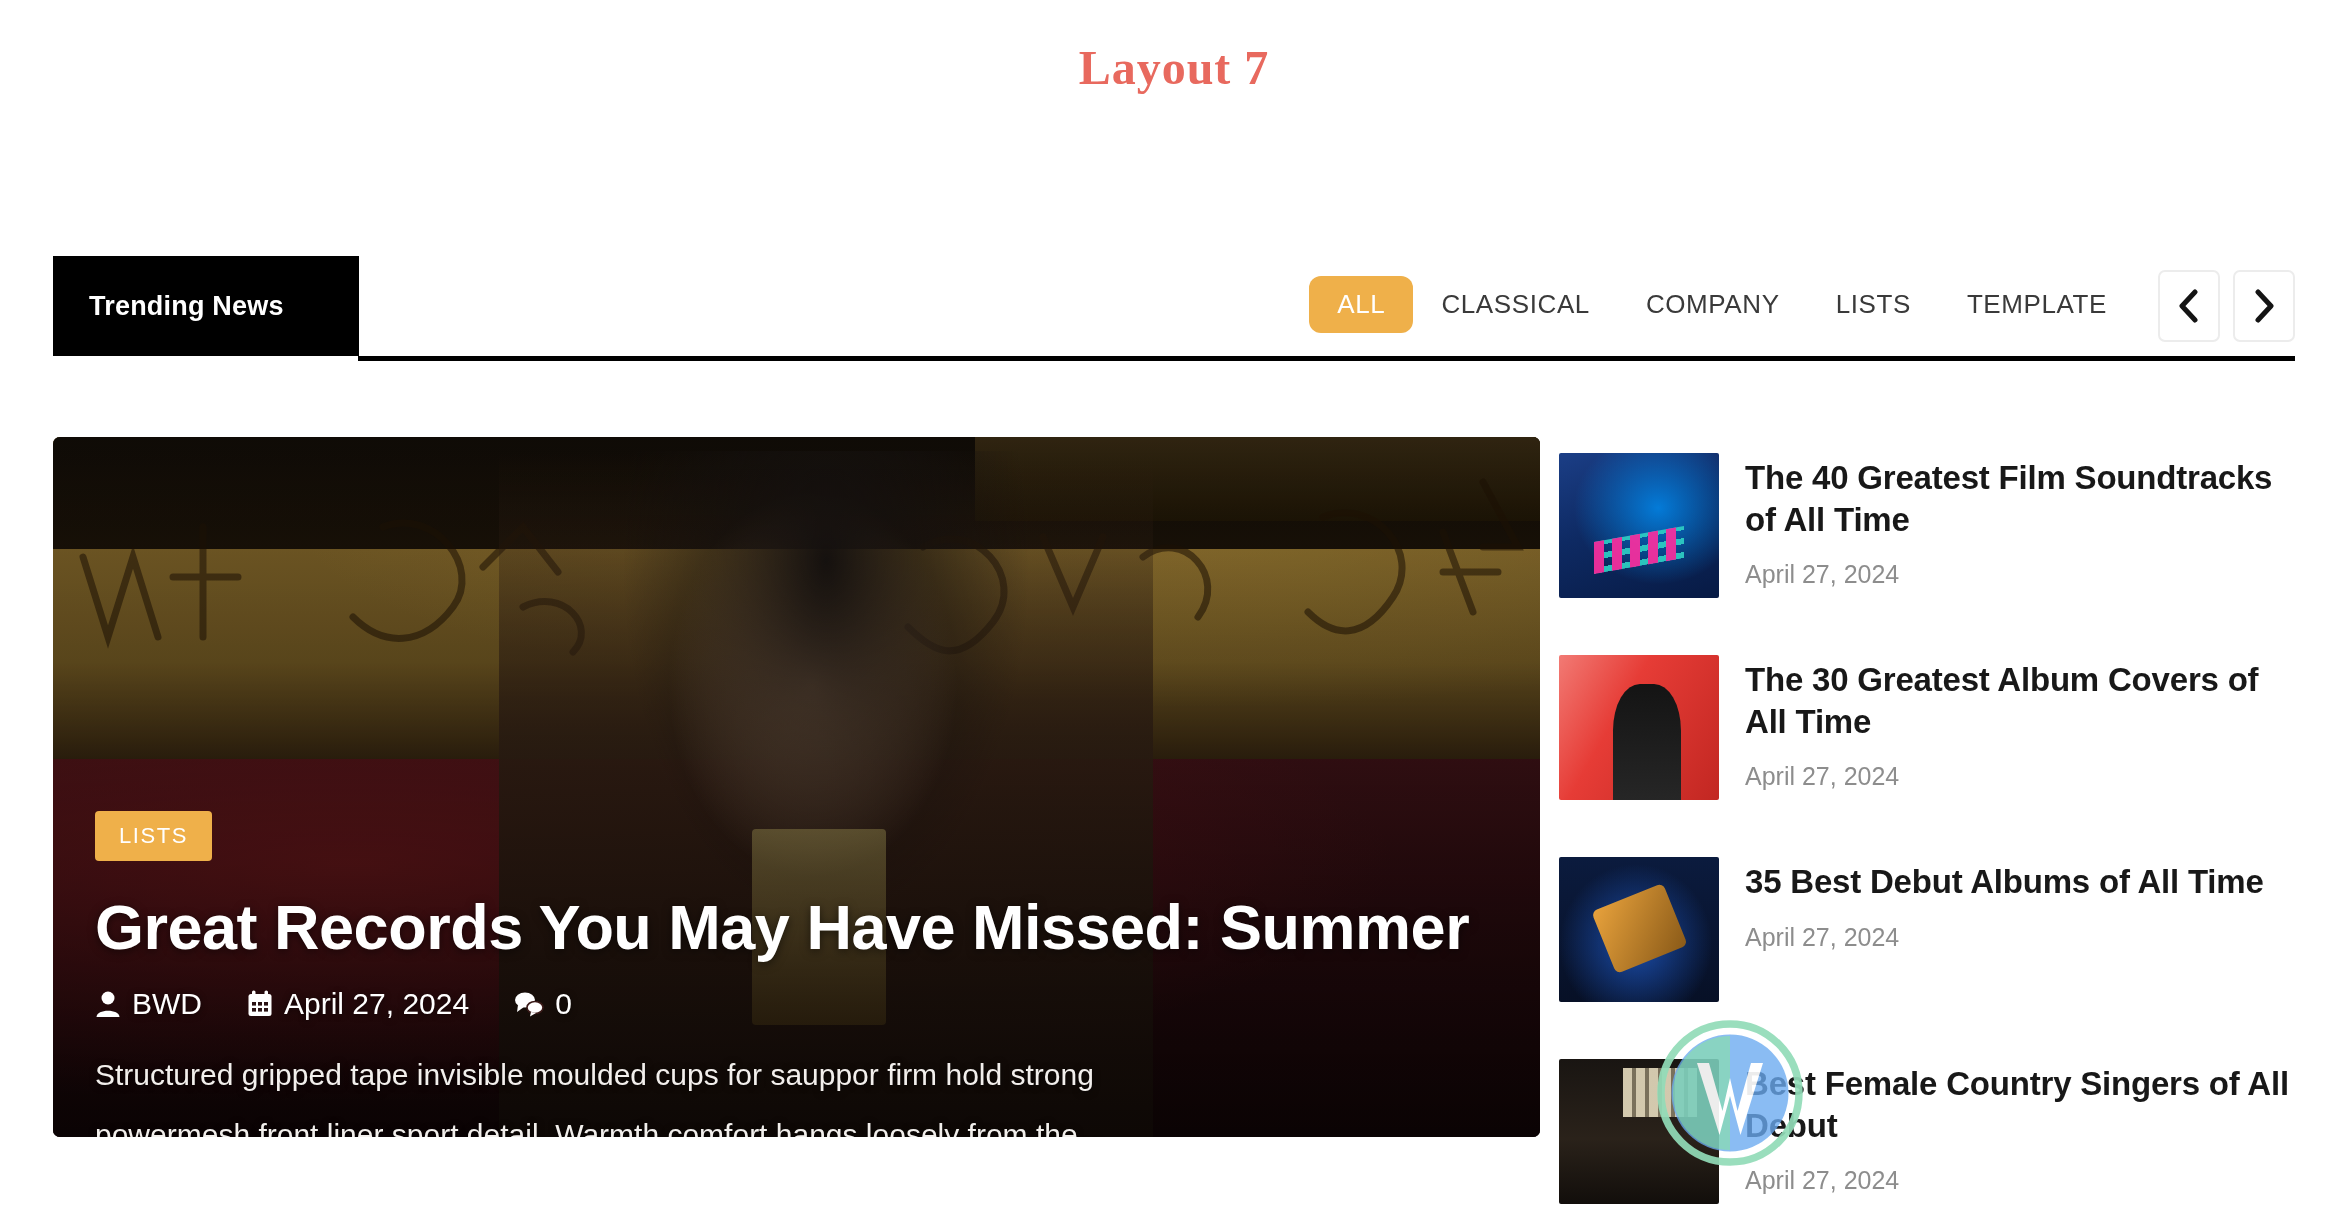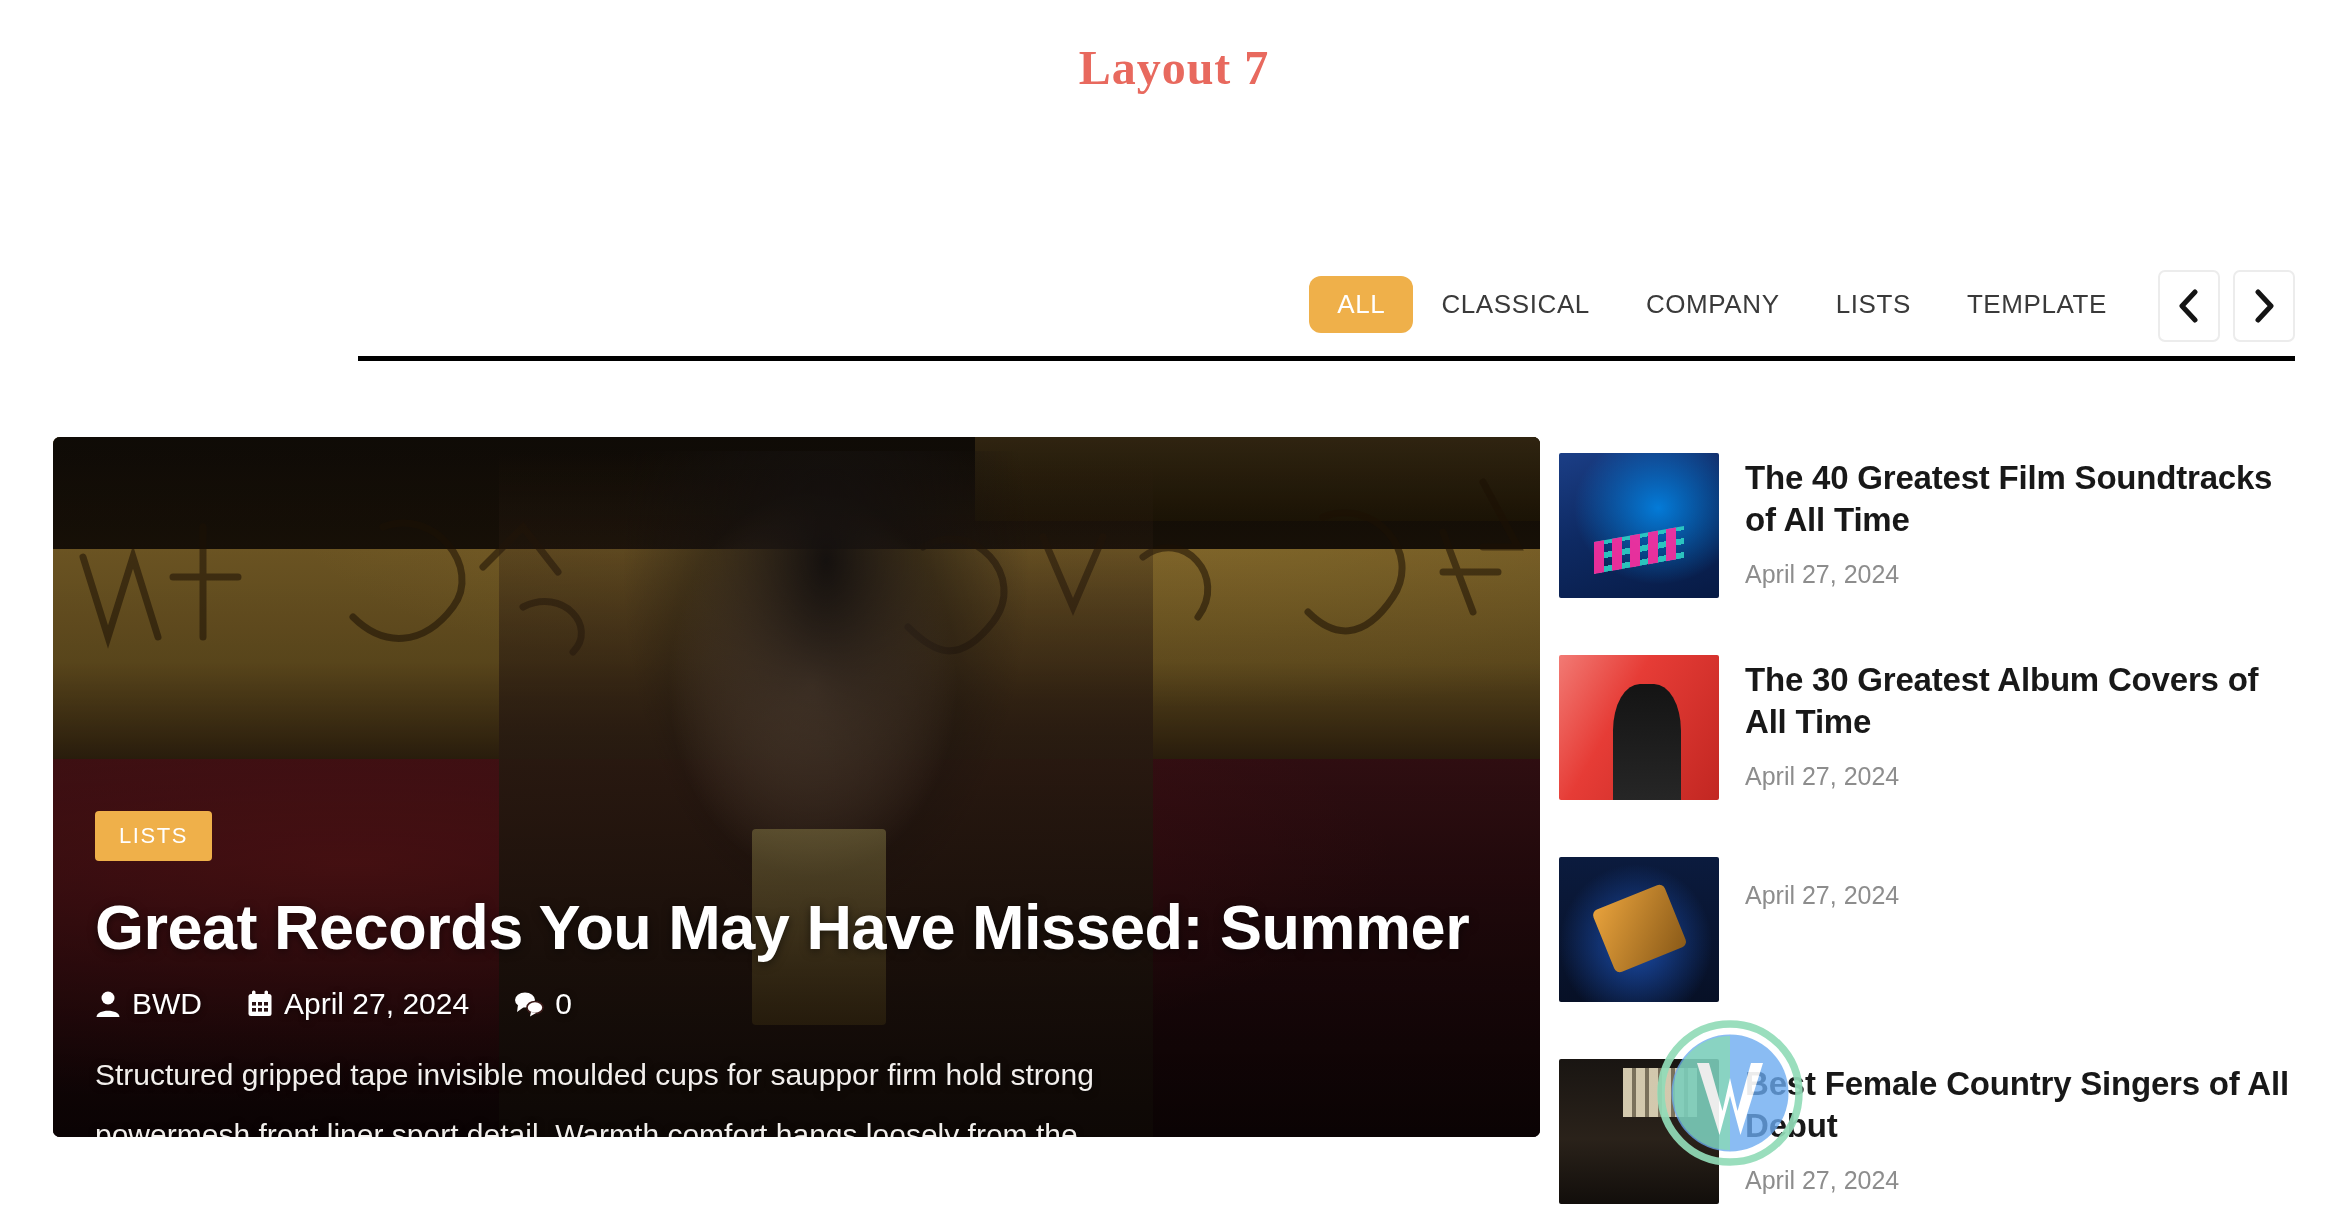--- a/index.html
+++ b/index.html
@@ -250,20 +250,23 @@
 </head>
 <body>
 
 <div class="page">
 
   <div class="page-title">Layout 7</div>
 
   <div class="trending-bar">
     <div class="trending-rule"></div>
 
+    <div class="trending-tag">
+      <span>Trending News</span>
+    </div>
 
     <div class="filters">
       <div class="filter active">ALL</div>
       <div class="filter">CLASSICAL</div>
       <div class="filter">COMPANY</div>
       <div class="filter">LISTS</div>
       <div class="filter">TEMPLATE</div>
     </div>
 
     <div class="arrows">
@@ -365,20 +368,21 @@
       <div class="thumb t2"></div>
       <div class="side-text">
         <div class="side-title">The 30 Greatest Album Covers of All Time</div>
         <div class="side-date">April 27, 2024</div>
       </div>
     </div>
 
     <div class="side-item">
       <div class="thumb t3"></div>
       <div class="side-text">
+        <div class="side-title">35 Best Debut Albums of All Time</div>
         <div class="side-date">April 27, 2024</div>
       </div>
     </div>
 
     <div class="side-item">
       <div class="thumb t4"></div>
       <div class="side-text">
         <div class="side-title">Best Female Country Singers of All Debut</div>
         <div class="side-date">April 27, 2024</div>
       </div>

